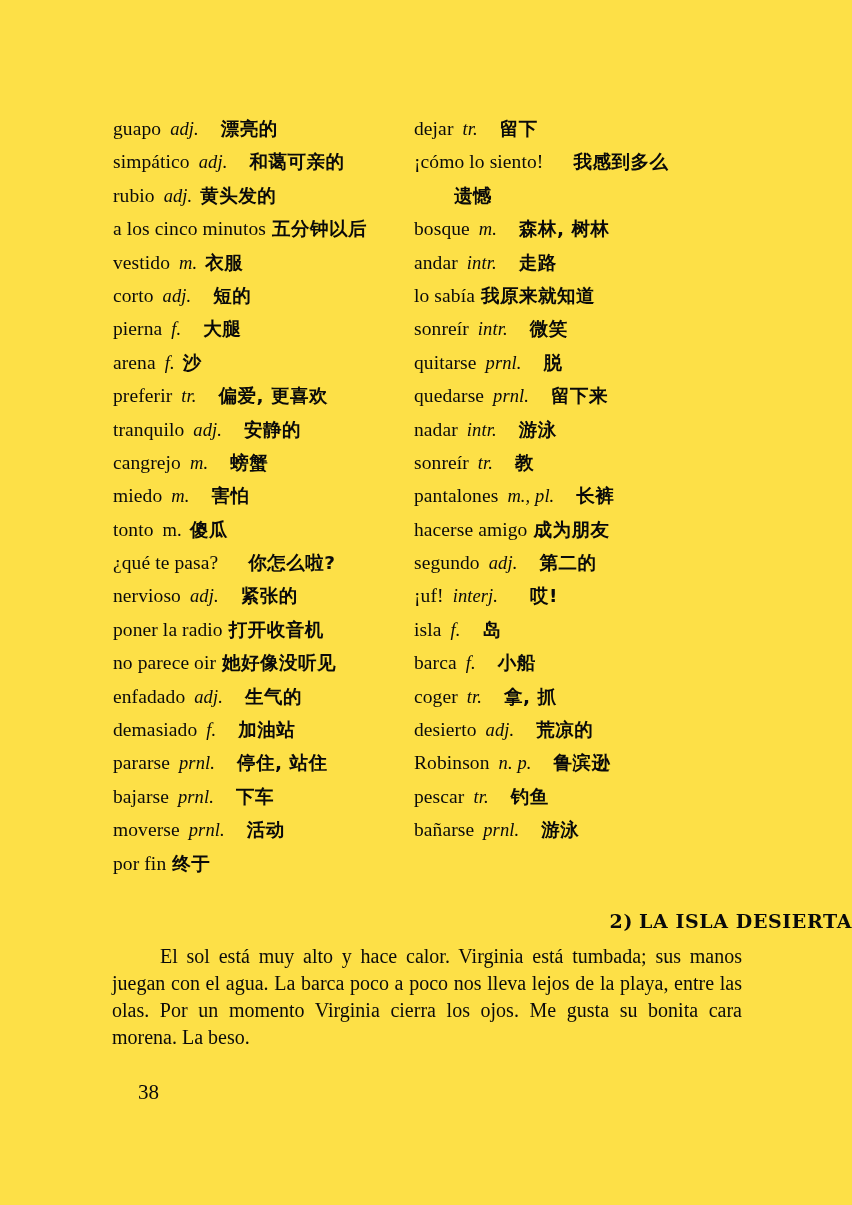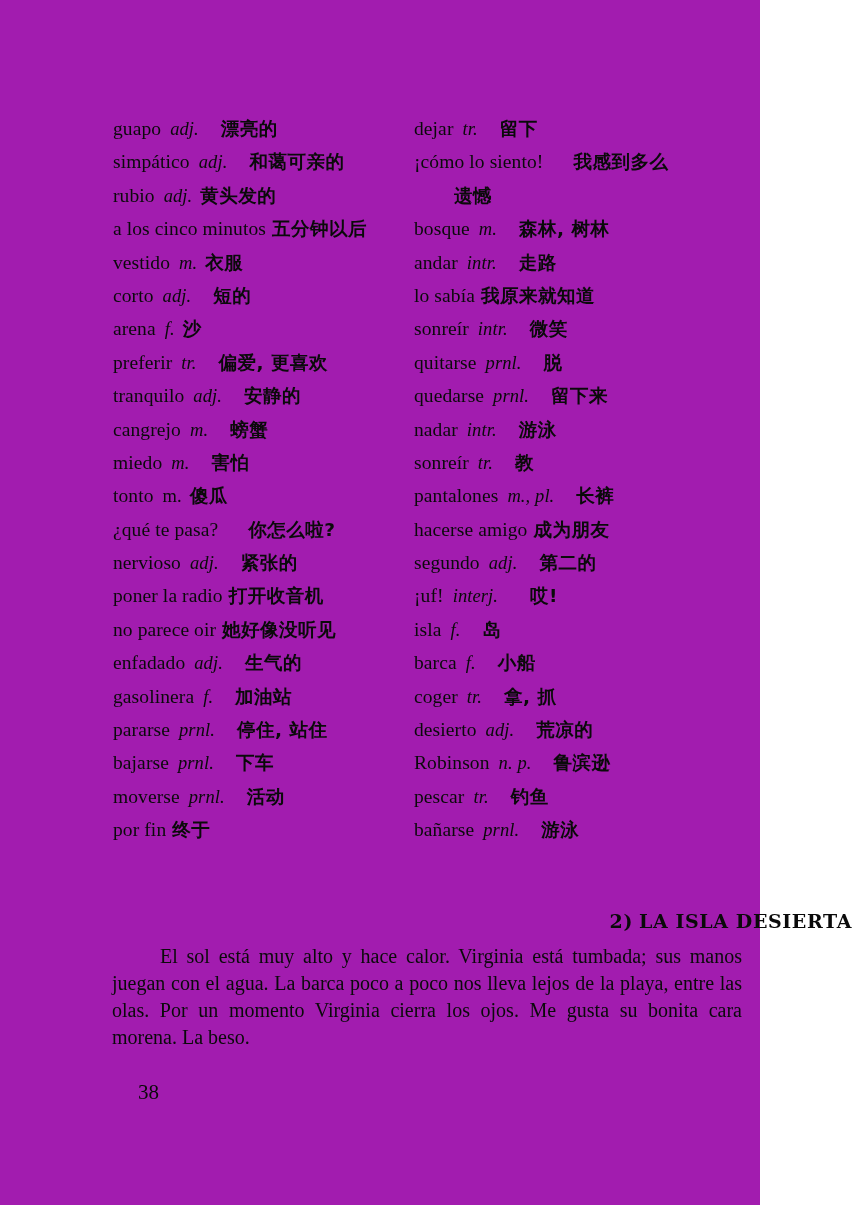--- a/index.html
+++ b/index.html
@@ -14,23 +14,23 @@
     position: relative;
     overflow: hidden;
     font-family: "Liberation Serif", "DejaVu Serif", serif;
     color: #0a0a0a;
     -webkit-font-smoothing: none;
   }
 
   .page {
     position: absolute;
     left: 0; top: 0;
-    width: 760px;
+    width: 852px;
     height: 1205px;
-    background: #a21caf;
+    background: #fde047;
   }
 
   
   .vocab {
     position: absolute;
     left: 110px;
     top: 112px;
     width: 640px;
   }
   .vocab-col {
@@ -120,32 +120,33 @@
 <div class="page">
 
   <div class="vocab">
     <div class="vocab-col left">
         <div class="entry"><span class="term">guapo</span><span class="pos">adj.</span><span class="gloss wide">漂亮的</span></div>
         <div class="entry"><span class="term">simpático</span><span class="pos">adj.</span><span class="gloss wide">和蔼可亲的</span></div>
         <div class="entry"><span class="term">rubio</span><span class="pos">adj.</span><span class="gloss tight">黄头发的</span></div>
         <div class="entry"><span class="term">a los cinco minutos</span><span class="gloss tight">五分钟以后</span></div>
         <div class="entry"><span class="term">vestido</span><span class="pos">m.</span><span class="gloss tight">衣服</span></div>
         <div class="entry"><span class="term">corto</span><span class="pos">adj.</span><span class="gloss wide">短的</span></div>
+        <div class="entry"><span class="term">pierna</span><span class="pos">f.</span><span class="gloss wide">大腿</span></div>
         <div class="entry"><span class="term">arena</span><span class="pos">f.</span><span class="gloss tight">沙</span></div>
         <div class="entry"><span class="term">preferir</span><span class="pos">tr.</span><span class="gloss wide">偏爱, 更喜欢</span></div>
         <div class="entry"><span class="term">tranquilo</span><span class="pos">adj.</span><span class="gloss wide">安静的</span></div>
         <div class="entry"><span class="term">cangrejo</span><span class="pos">m.</span><span class="gloss wide">螃蟹</span></div>
         <div class="entry"><span class="term">miedo</span><span class="pos">m.</span><span class="gloss wide">害怕</span></div>
         <div class="entry"><span class="term">tonto</span><span class="pos upright">m.</span><span class="gloss tight">傻瓜</span></div>
         <div class="entry"><span class="term">¿qué te pasa?</span><span class="gloss wider">你怎么啦?</span></div>
         <div class="entry"><span class="term">nervioso</span><span class="pos">adj.</span><span class="gloss wide">紧张的</span></div>
         <div class="entry"><span class="term">poner la radio</span><span class="gloss tight">打开收音机</span></div>
         <div class="entry"><span class="term">no parece oir</span><span class="gloss tight">她好像没听见</span></div>
         <div class="entry"><span class="term">enfadado</span><span class="pos">adj.</span><span class="gloss wide">生气的</span></div>
-        <div class="entry"><span class="term">gasolinera</span><span class="pos">f.</span><span class="gloss wide">加油站</span></div>
+        <div class="entry"><span class="term">demasiado</span><span class="pos">f.</span><span class="gloss wide">加油站</span></div>
         <div class="entry"><span class="term">pararse</span><span class="pos">prnl.</span><span class="gloss wide">停住, 站住</span></div>
         <div class="entry"><span class="term">bajarse</span><span class="pos">prnl.</span><span class="gloss wide">下车</span></div>
         <div class="entry"><span class="term">moverse</span><span class="pos">prnl.</span><span class="gloss wide">活动</span></div>
         <div class="entry"><span class="term">por fin</span><span class="gloss tight">终于</span></div>
       </div>
     <div class="vocab-col right">
         <div class="entry"><span class="term">dejar</span><span class="pos">tr.</span><span class="gloss wide">留下</span></div>
         <div class="entry"><span class="term">¡cómo lo siento!</span><span class="gloss wider">我感到多么</span></div>
         <div class="entry cont"><span class="gloss">遗憾</span></div>
         <div class="entry"><span class="term">bosque</span><span class="pos">m.</span><span class="gloss wide">森林, 树林</span></div>

